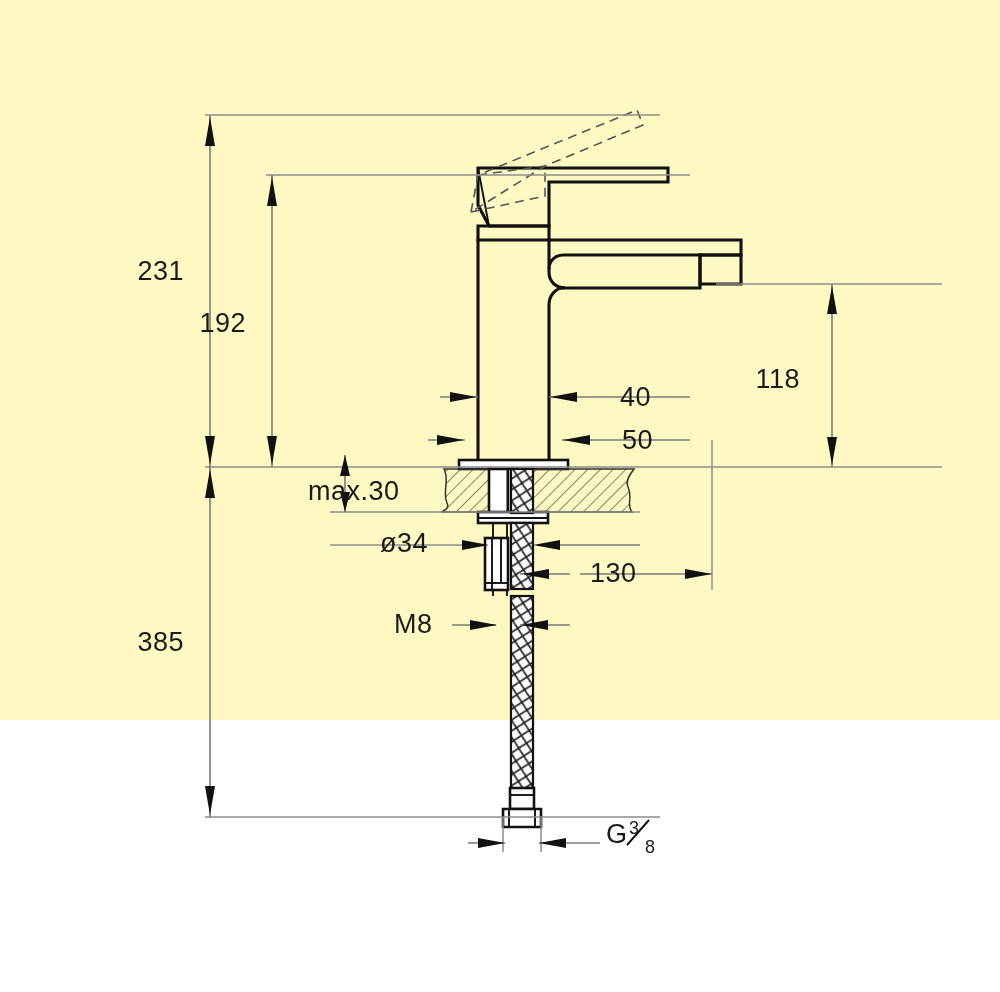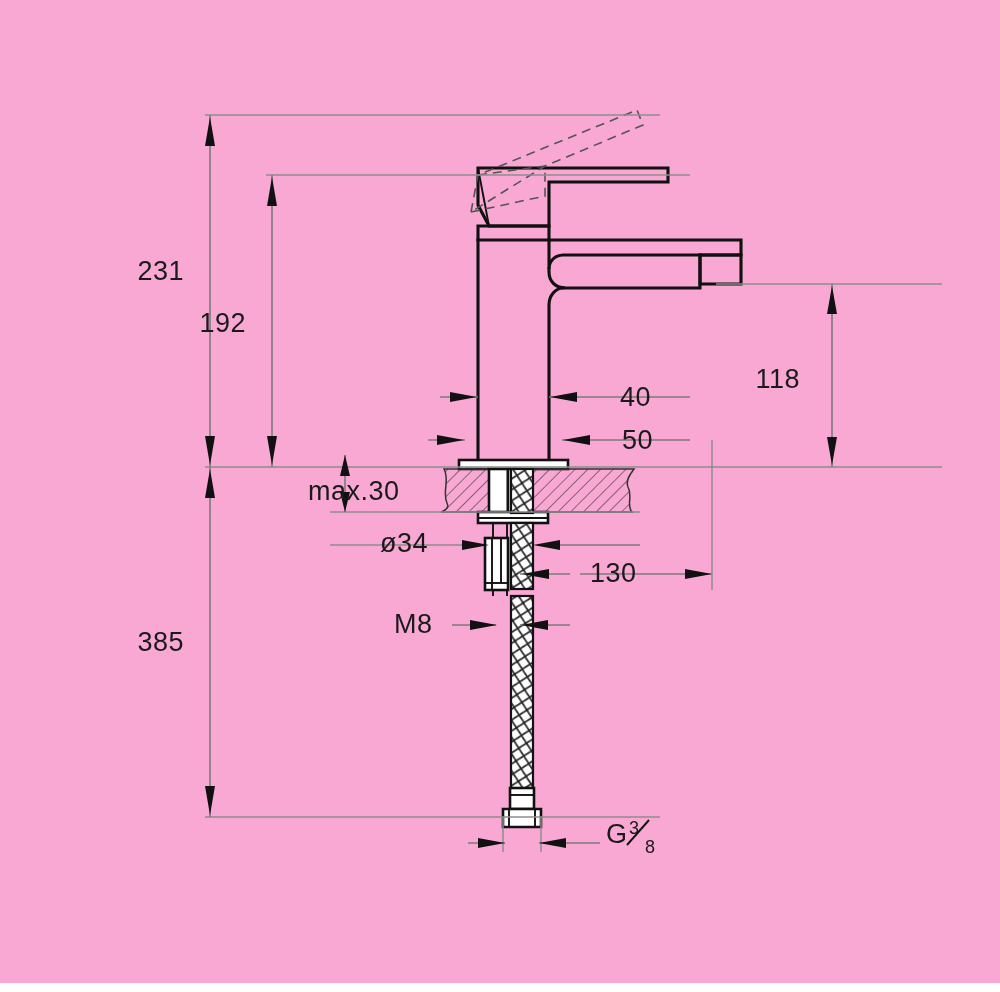--- a/index.html
+++ b/index.html
@@ -9,22 +9,22 @@
   }
   body {
     width: 1000px;
     height: 992px;
     font-family: "Liberation Sans", sans-serif;
     overflow: hidden;
   }
   #drawing-root {
     position: relative;
     width: 1000px;
-    height: 983px;
-    background: #f9a8d4;
+    height: 720px;
+    background: #fef9c3;
   }
   svg#tech-drawing {
     display: block;
     width: 1000px;
     height: 992px;
   }
   .dim-text {
     font-family: "Liberation Sans", sans-serif;
     font-size: 27px;
     fill: #1a1a1a;

